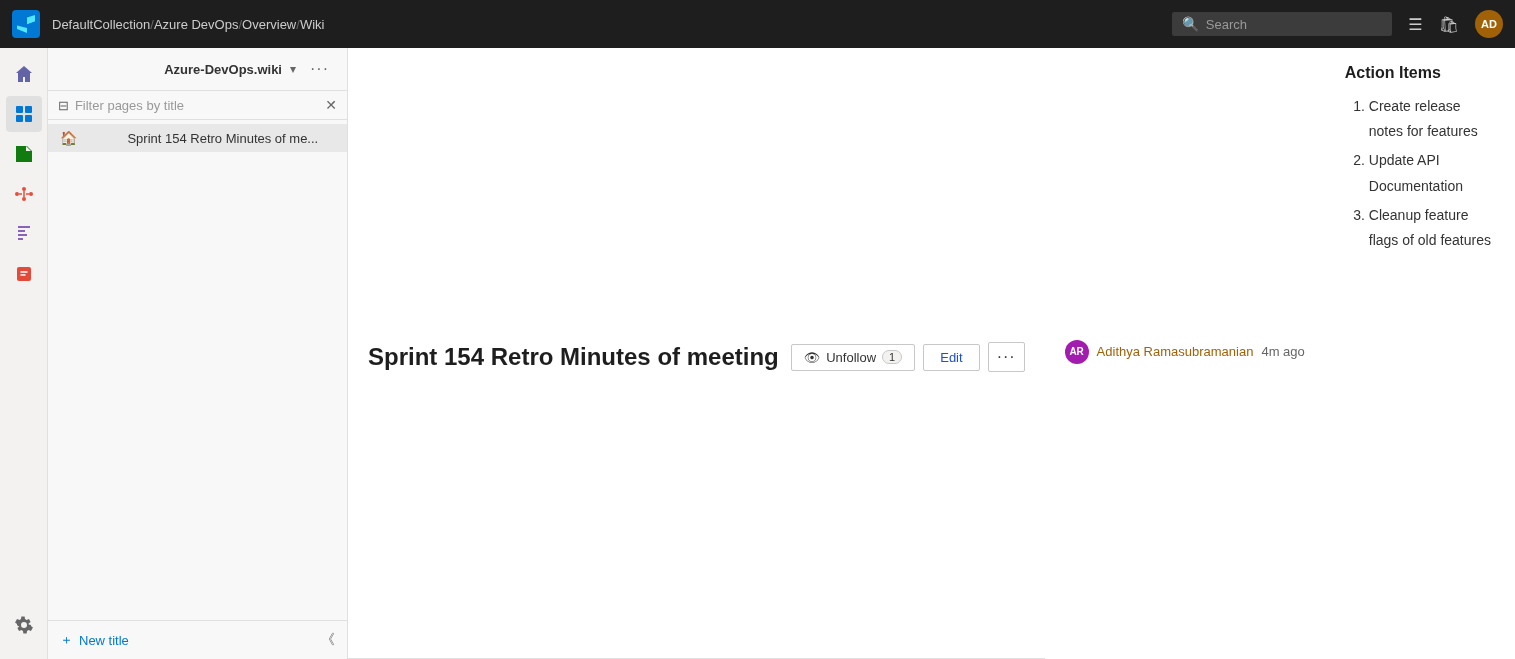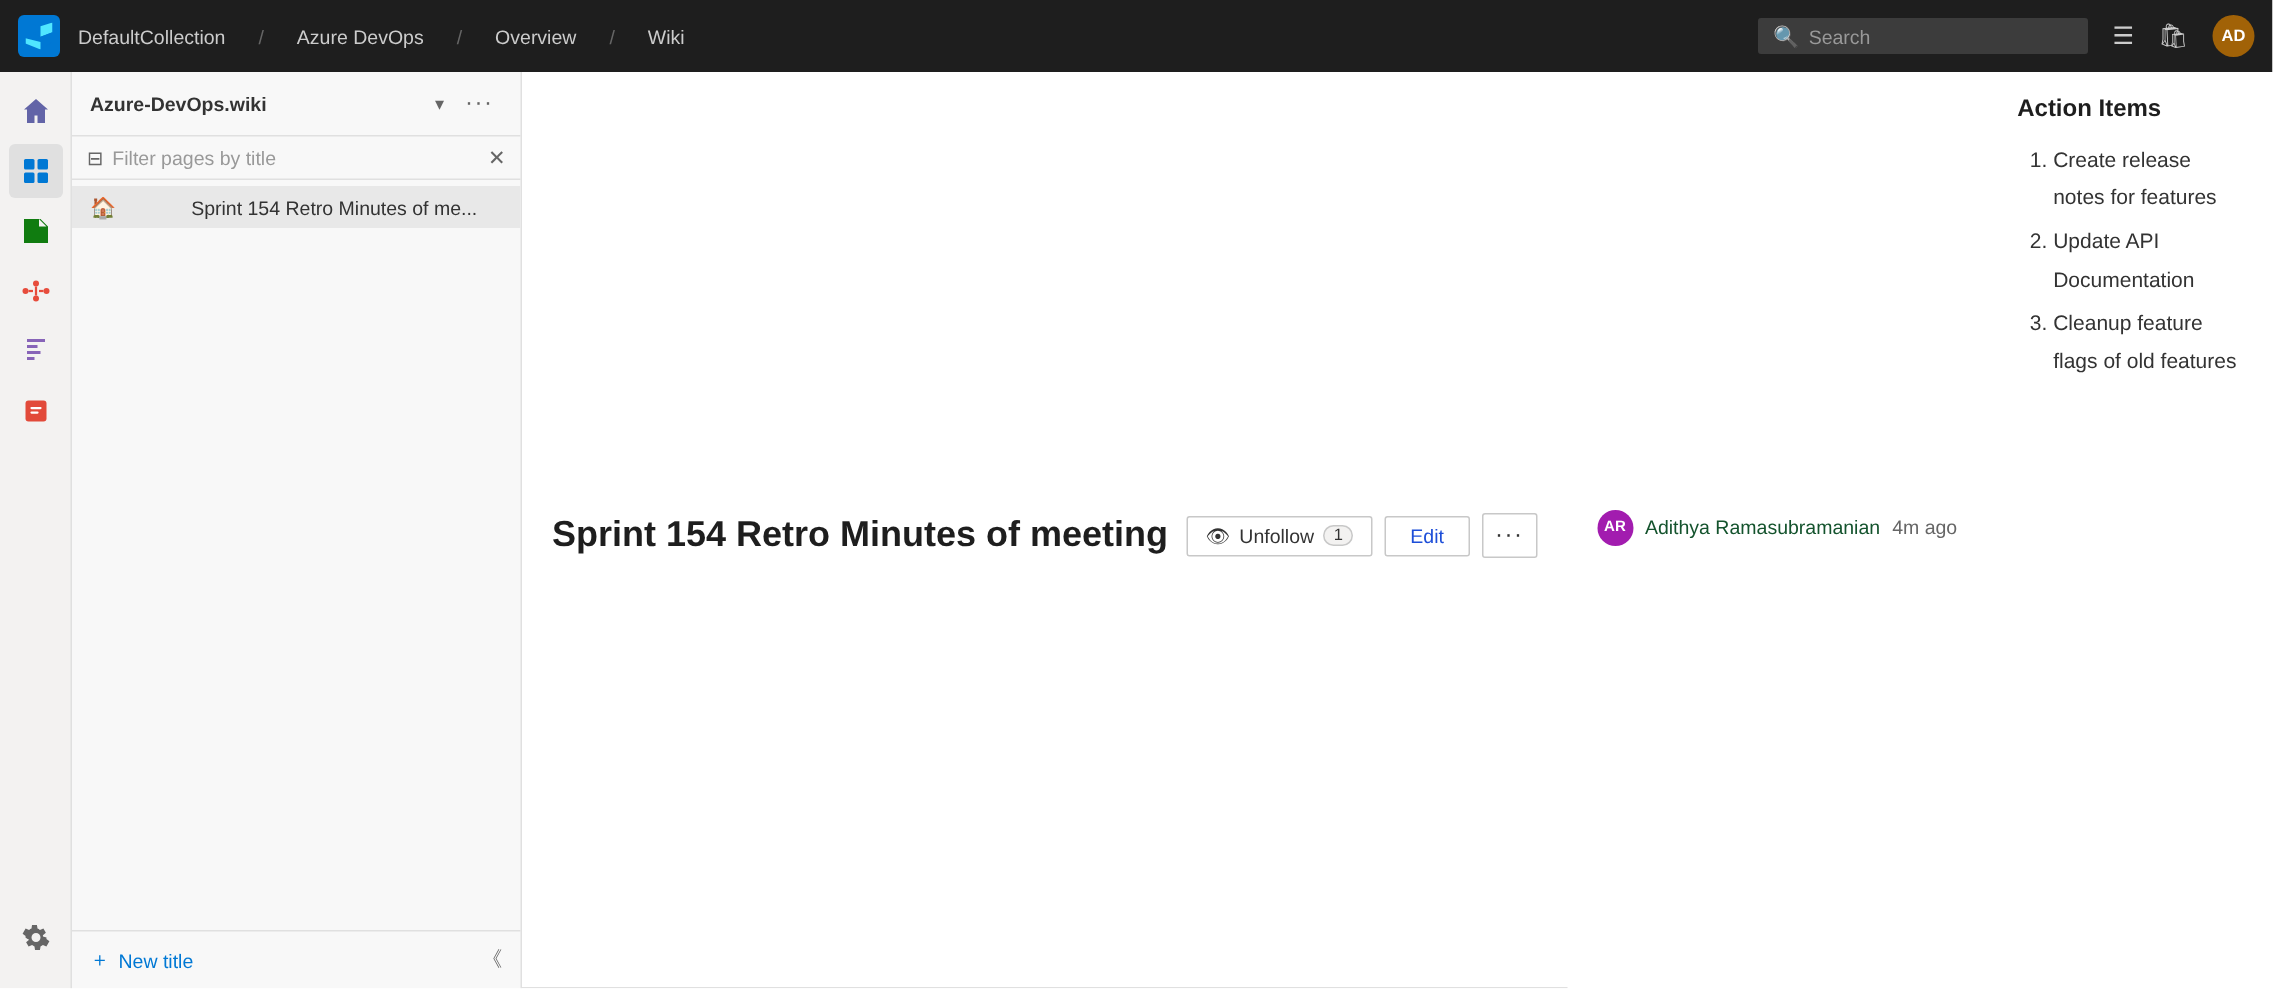--- a/index.html
+++ b/index.html
@@ -17,21 +17,21 @@
     .topbar-logo {
       width: 28px; height: 28px;
       background: #0078d4;
       border-radius: 4px;
       display: flex; align-items: center; justify-content: center;
       margin-right: 12px;
       flex-shrink: 0;
     }
     .topbar-logo svg { width: 18px; height: 18px; }
     .breadcrumb {
-      display: flex; align-items: center; gap: 22px;
+      display: flex; align-items: center; gap: 0;
       color: #ccc; font-size: 13px;
     }
     .breadcrumb a { color: #ccc; text-decoration: none; }
     .breadcrumb-sep { color: #666; }
     .topbar-spacer { flex: 1; }
     .topbar-search {
       display: flex; align-items: center;
       background: #3c3c3c;
       border-radius: 2px;
       padding: 4px 10px;
@@ -97,20 +97,21 @@
       border-right: 1px solid #e0e0e0;
       display: flex;
       flex-direction: column;
       flex-shrink: 0;
     }
     .left-panel-header {
       display: flex; align-items: center;
       padding: 10px 12px;
       border-bottom: 1px solid #e0e0e0;
       gap: 4px;
+      text-align: right;
     }
     .wiki-title {
       font-size: 13px; font-weight: 600; color: #333;
       flex: 1;
     }
     .chevron-btn {
       cursor: pointer; color: #666; font-size: 12px;
       padding: 2px 4px;
     }
     .more-btn {
@@ -202,21 +203,21 @@
       display: flex; align-items: center;
       padding: 6px 20px 10px 20px;
       gap: 8px;
     }
     .author-avatar {
       width: 24px; height: 24px; border-radius: 50%;
       background: #a21caf;
       display: flex; align-items: center; justify-content: center;
       color: #fff; font-size: 10px; font-weight: 600;
     }
-    .author-name { color: #14532d; font-size: 13px; cursor: pointer; }
+    .author-name { color: #a16207; font-size: 13px; cursor: pointer; }
     .author-time { color: #666; font-size: 13px; }
 
     .content-body {
       flex: 1;
       padding: 16px 20px;
       overflow-y: auto;
     }
     .section-title {
       font-size: 16px; font-weight: 700; color: #1e1e1e;
       margin-bottom: 12px;

